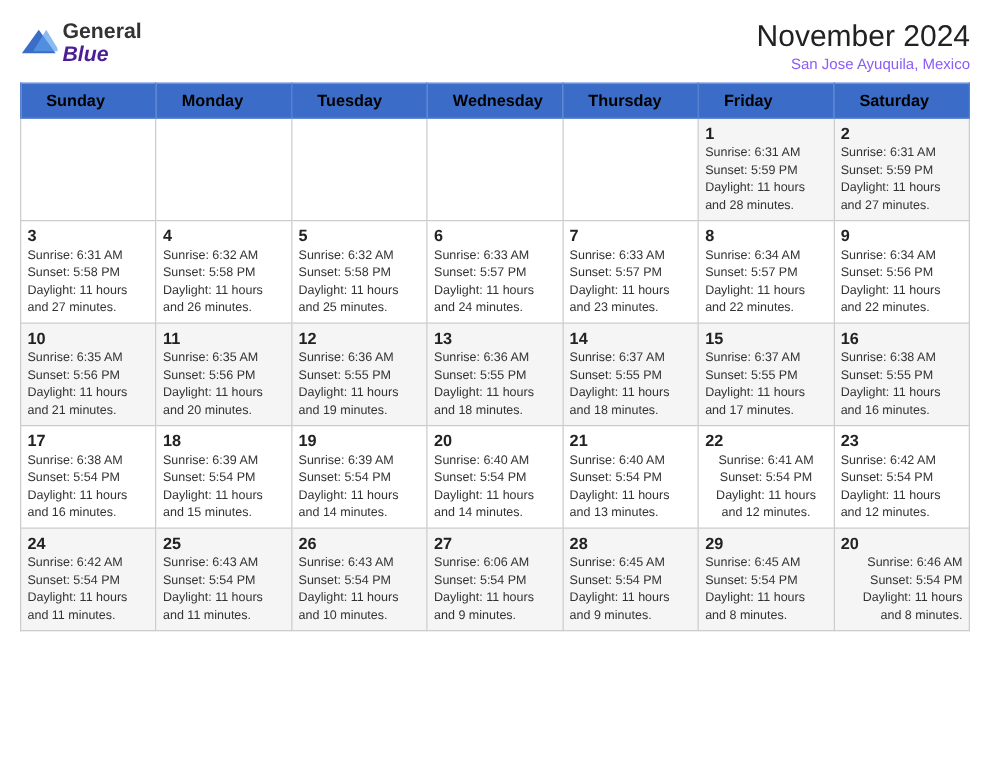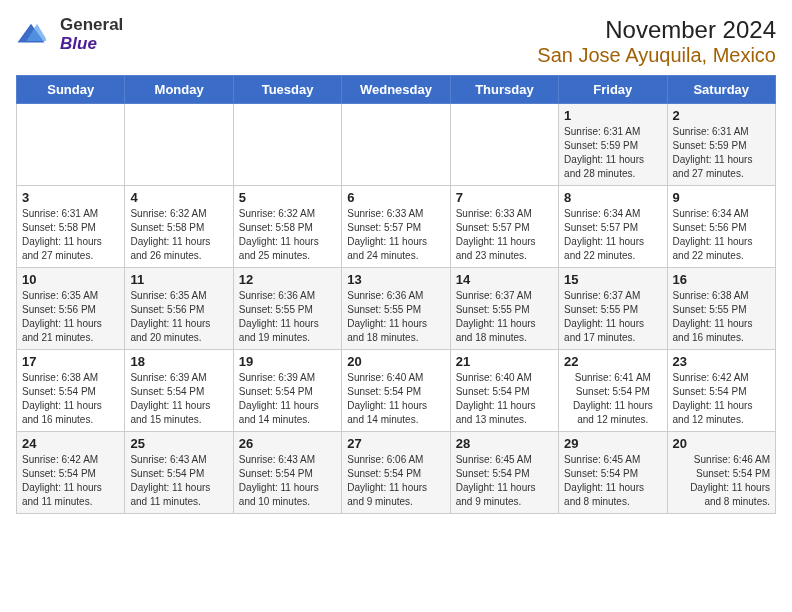--- a/index.html
+++ b/index.html
@@ -12,53 +12,53 @@
     }
     .header-area {
       display: flex;
       justify-content: space-between;
       align-items: flex-start;
       margin-bottom: 8px;
     }
     .logo {
       display: flex;
       align-items: center;
-      gap: 14px;
+      gap: 4px;
     }
     .logo-text {
       display: flex;
       flex-direction: column;
       line-height: 1.1;
     }
     .logo-icon {
       width: 30px;
       height: 30px;
     }
     .title-area {
       text-align: right;
     }
     .month-title {
       font-size: 24px;
       font-weight: normal;
       color: #222;
     }
     .location-title {
-      font-size: 20px;
-      color: #a16207;
+      font-size: 12px;
+      color: #8b5cf6;
     }
     table {
       width: 100%;
       border-collapse: collapse;
       table-layout: fixed;
     }
     thead tr th {
       background-color: #3a6cc8;
-      color: #ffffff;
-      text-align: center;
-      padding: 6px 6px;
+      color: #000000;
+      text-align: left;
+      padding: 6px 20px;
       font-size: 13px;
       border: 1px solid #5580d0;
     }
     tbody tr td {
       border: 1px solid #ccc;
       vertical-align: top;
       padding: 4px 5px;
       font-size: 10.5px;
       color: #222;
       height: 80px;

